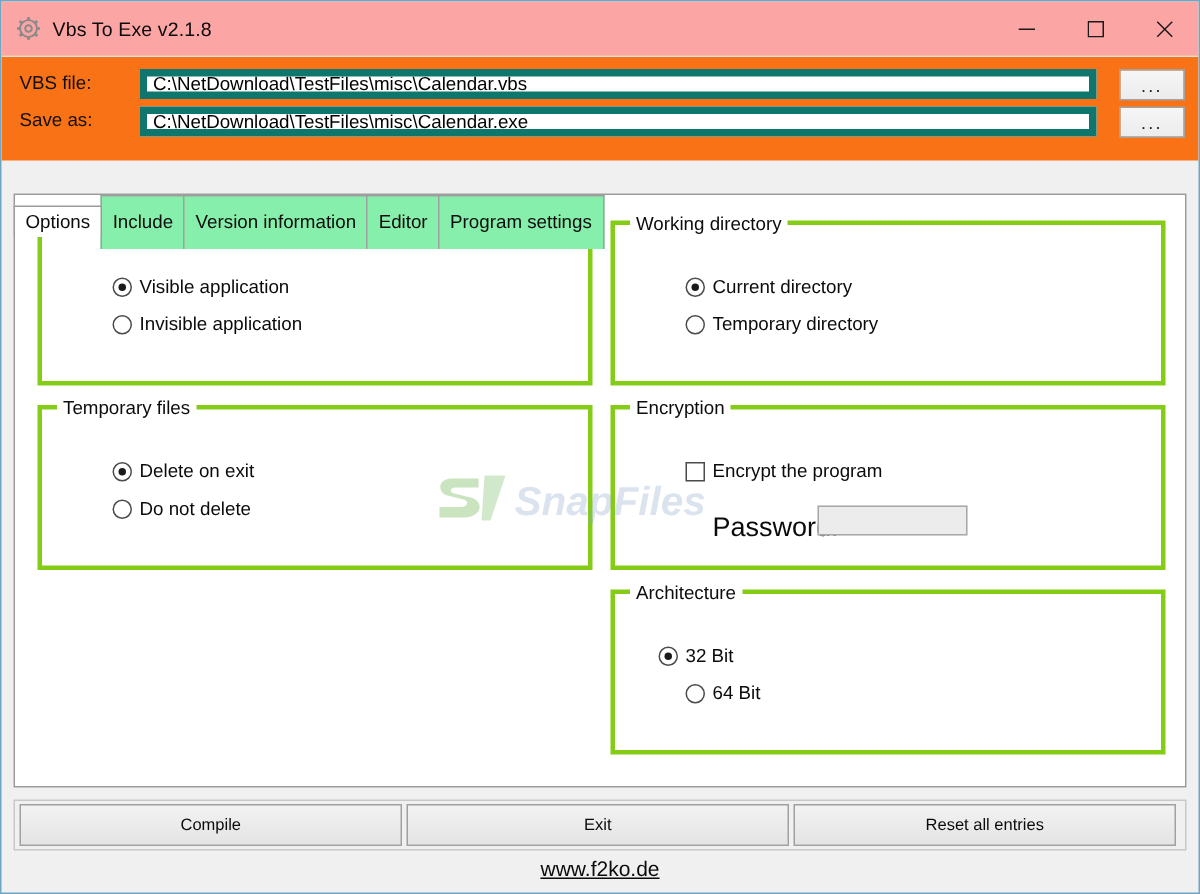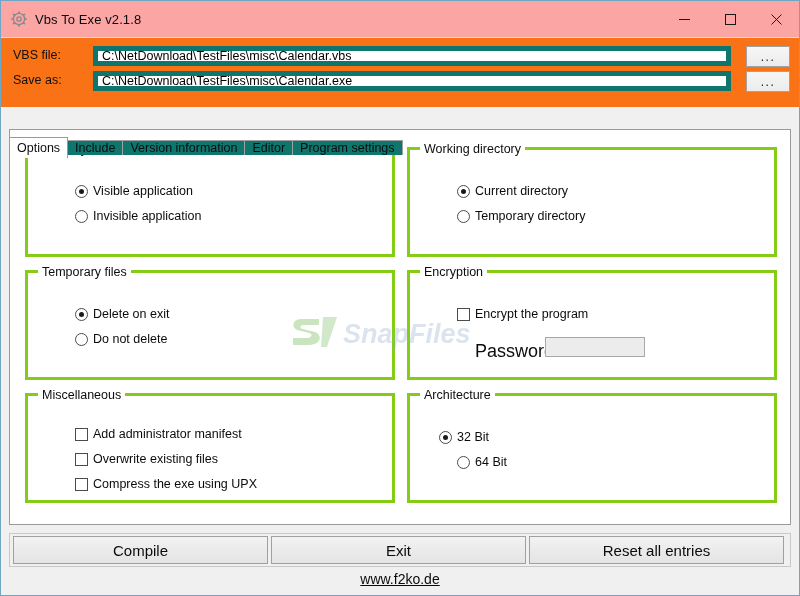--- a/index.html
+++ b/index.html
@@ -93,29 +93,29 @@
     position: absolute;
     left: 8px; top: 108px;
     width: 782px; height: 21px;
     display: flex;
     align-items: center;
     z-index: 3;
     margin-top: 28px;
   }
   .tab {
     box-sizing: border-box;
-    height: 15px;
+    height: 36px;
     padding: 0 7px;
     font-size: 12.5px;
     color: #0c0c0c;
     display: flex;
     align-items: center;
     border: 1px solid #a0a0a0;
     border-bottom: none;
-    background: #0f766e;
+    background: #86efac;
     margin-right: -1px;
     position: relative;
     cursor: default;
   }
   .tab.active {
     height: 21px;
     background: #ffffff;
     border-color: #9a9a9a;
     z-index: 2;
   }
@@ -223,21 +223,21 @@
     background: #f0f0f0;
     display: flex;
     align-items: center;
   }
   .bigbtn {
     box-sizing: border-box;
     width: 255px; height: 28px;
     border: 1px solid #a0a0a0;
     background: linear-gradient(#f2f2f2, #e4e4e4);
     font-family: "Liberation Sans", sans-serif;
-    font-size: 15px;
+    font-size: 11px;
     color: #0b0b0b;
     margin-left: 3px;
     cursor: default;
   }
   #footer {
     position: absolute;
     left: 0; top: 570px;
     width: 798px;
     text-align: center;
     font-size: 14px;
@@ -356,35 +356,20 @@
     <div class="group" style="left:397px; top:140px; width:370px; height:110px;">
       <span class="group-title">Encryption</span>
       <div class="opt" style="left:47px; top:34px;">
         <span class="check"></span>
         <span>Encrypt the program</span>
       </div>
       <span id="password-label" style="left:65px; top:68px;">Password:</span>
       <input id="password-input" type="text" style="left: 135px; top: 64px;" disabled="" value="">
     </div>
 
-    <div class="group" style="left:15px; top:263px; width:370px; height:110px;">
-      <span class="group-title">Miscellaneous</span>
-      <div class="opt" style="left:47px; top:31px;">
-        <span class="check"></span>
-        <span>Add administrator manifest</span>
-      </div>
-      <div class="opt" style="left:47px; top:56px;">
-        <span class="check"></span>
-        <span>Overwrite existing files</span>
-      </div>
-      <div class="opt" style="left:47px; top:81px;">
-        <span class="check"></span>
-        <span>Compress the exe using UPX</span>
-      </div>
-    </div>
 
     <div class="group" style="left:397px; top:263px; width:370px; height:110px;">
       <span class="group-title">Architecture</span>
       <div class="opt" style="left:29px; top:34px;">
         <span class="radio checked"></span>
         <span>32 Bit</span>
       </div>
       <div class="opt" style="left:47px; top:59px;">
         <span class="radio"></span>
         <span>64 Bit</span>

